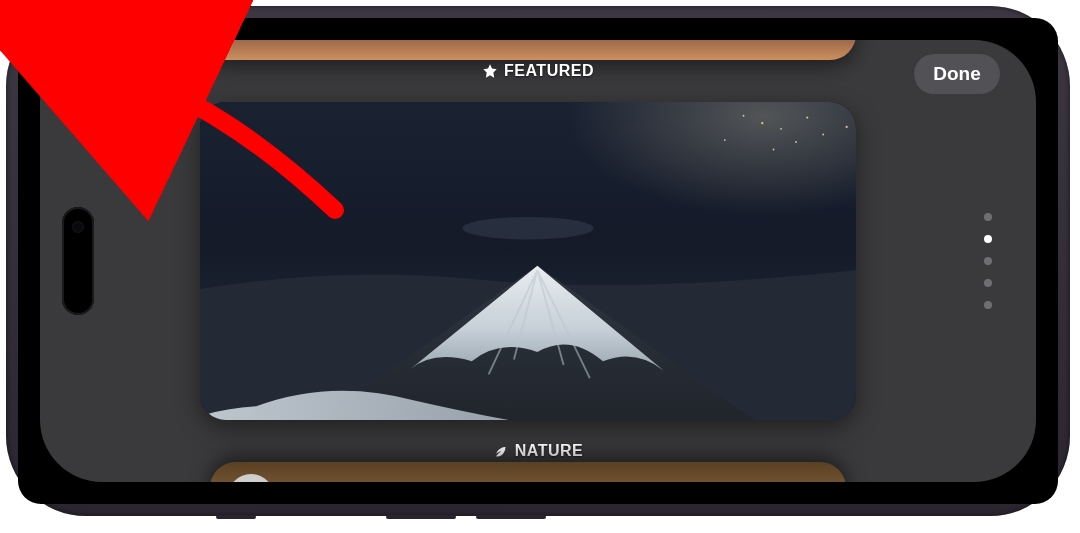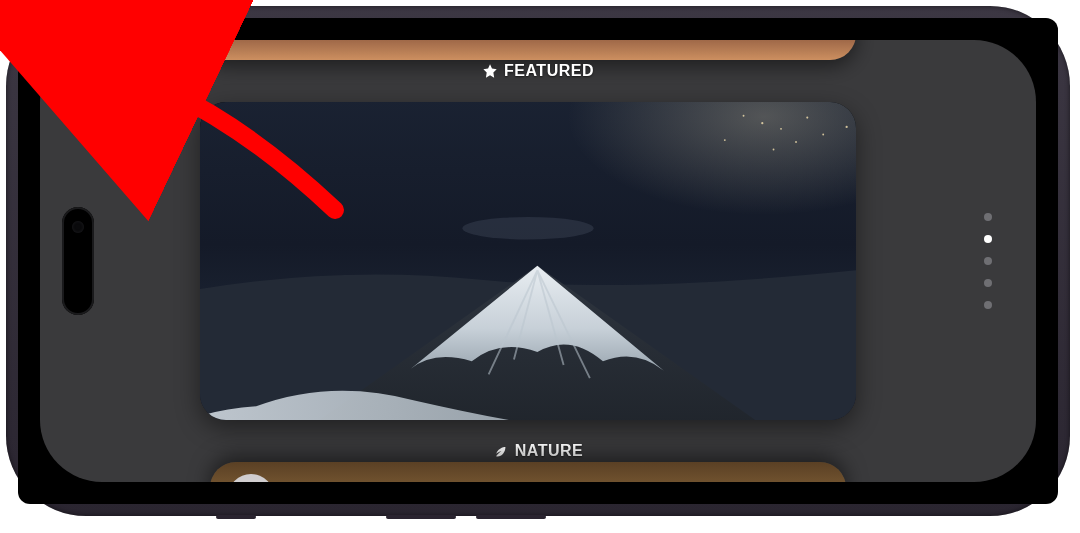--- a/index.html
+++ b/index.html
@@ -8,21 +8,21 @@
     
     .phone-body {
       position: absolute;
       left: 6px; top: 6px; width: 1064px; height: 510px;
       background: linear-gradient(180deg, #3c3743 0%, #2a2530 100%);
       border-radius: 80px;
       box-shadow: inset 0 0 4px 1px rgba(0,0,0,.4);
     }
     
     .bezel {
-      position: absolute; inset: 12px; border-radius: 12px;
+      position: absolute; inset: 12px; border-radius: 23px;
       background: #000;
     }
     
     .screen {
       position: absolute; inset: 22px; border-radius: 62px;
       background: #3a3a3c;
       overflow: hidden;
     }
     
     .dynamic-island {
@@ -98,20 +98,23 @@
                 <path d="M12 2l2.94 6.27L22 9.24l-5 4.88L18.18 22 12 18.56 5.82 22 7 14.12 2 9.24l7.06-.97L12 2z"></path>
               </svg>
           </span>
           <span>FEATURED</span>
         </div>
 
         <div class="pill add-btn">
           <span>+</span>
         </div>
 
+        <div class="pill done-btn">
+          <span>Done</span>
+        </div>
 
         <div class="card">
           <svg class="mountain-svg" viewBox="0 0 700 350" preserveAspectRatio="xMidYMid slice">
             <defs>
               <linearGradient id="sky" x1="0" y1="0" x2="0" y2="1">
                 <stop offset="0%" stop-color="#1a2232"></stop>
                 <stop offset="45%" stop-color="#141a28"></stop>
                 <stop offset="70%" stop-color="#1c2433"></stop>
                 <stop offset="100%" stop-color="#2c3444"></stop>
               </linearGradient>

